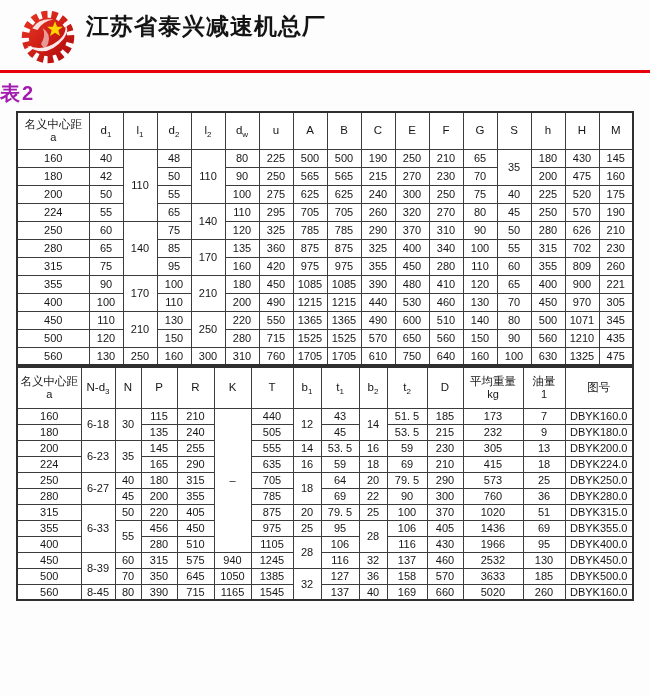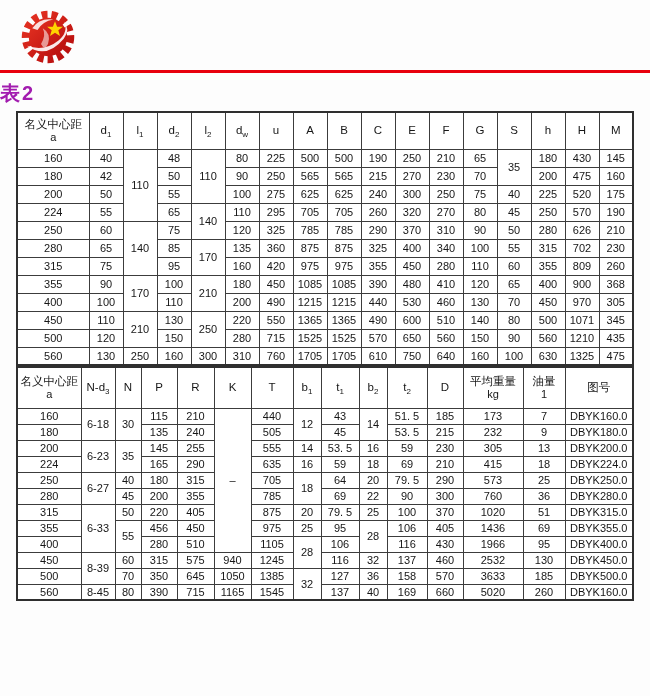--- a/index.html
+++ b/index.html
@@ -75,20 +75,21 @@
         </defs>
         <circle cx="32" cy="32" r="25" fill="none" stroke="url(#lg)" stroke-width="10" stroke-dasharray="6.5 4.5"></circle>
         <circle cx="32" cy="32" r="22" fill="url(#lg)"></circle>
         <path d="M8,42 Q30,58 50,34 Q58,23 50,14 Q56,26 44,36 Q28,49 8,42 Z" fill="#ffffff" opacity="0.9"></path>
         <path d="M14,22 Q22,10 38,12 Q26,14 20,24 Z" fill="#ffffff" opacity="0.85"></path>
         <polygon fill="#ffd400" points="40,14 42.4,20.2 49,20.4 43.8,24.4 45.7,30.8 40,27 34.3,30.8 36.2,24.4 31,20.4 37.6,20.2"></polygon>
         <path d="M24,40 Q30,30 26,22 Q36,28 32,40 Q28,48 24,40 Z" fill="#ffffff" opacity="0.55"></path>
       </svg>
     </div>
     <div class="hdr-text">
+      <div class="title-cn">江苏省泰兴减速机总厂</div>
     </div>
   </div>
 
   <div class="red-rule"></div>
 
   <div class="tbl-caption">表2</div>
 
   <table class="spec" id="table1">
     <colgroup>
       <col style="width:72px">
@@ -249,21 +250,21 @@
           <td>450</td>
           <td>1085</td>
           <td>1085</td>
           <td>390</td>
           <td>480</td>
           <td>410</td>
           <td>120</td>
           <td>65</td>
           <td>400</td>
           <td>900</td>
-          <td>368</td>
+          <td>221</td>
         </tr>
         <tr>
           <td>400</td>
           <td>100</td>
           <td>110</td>
           <td>200</td>
           <td>490</td>
           <td>1215</td>
           <td>1215</td>
           <td>440</td>

